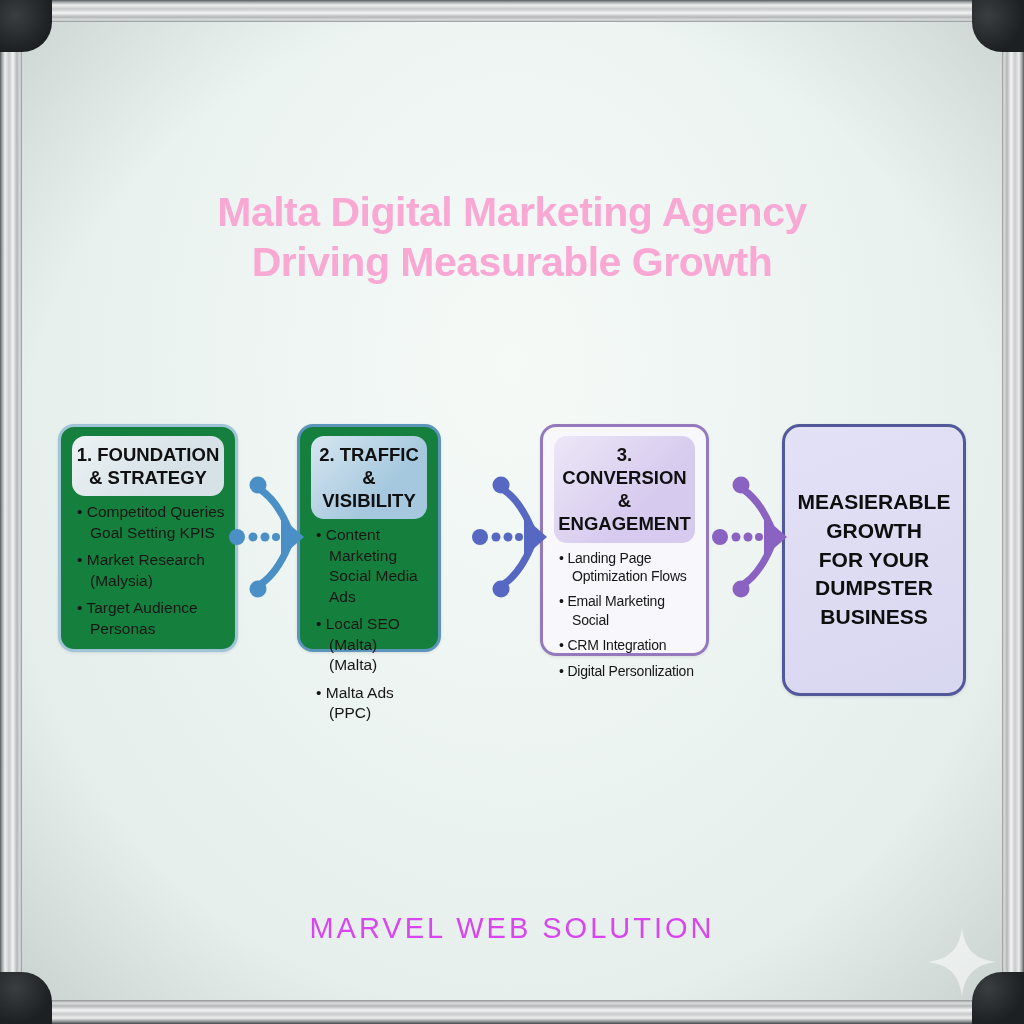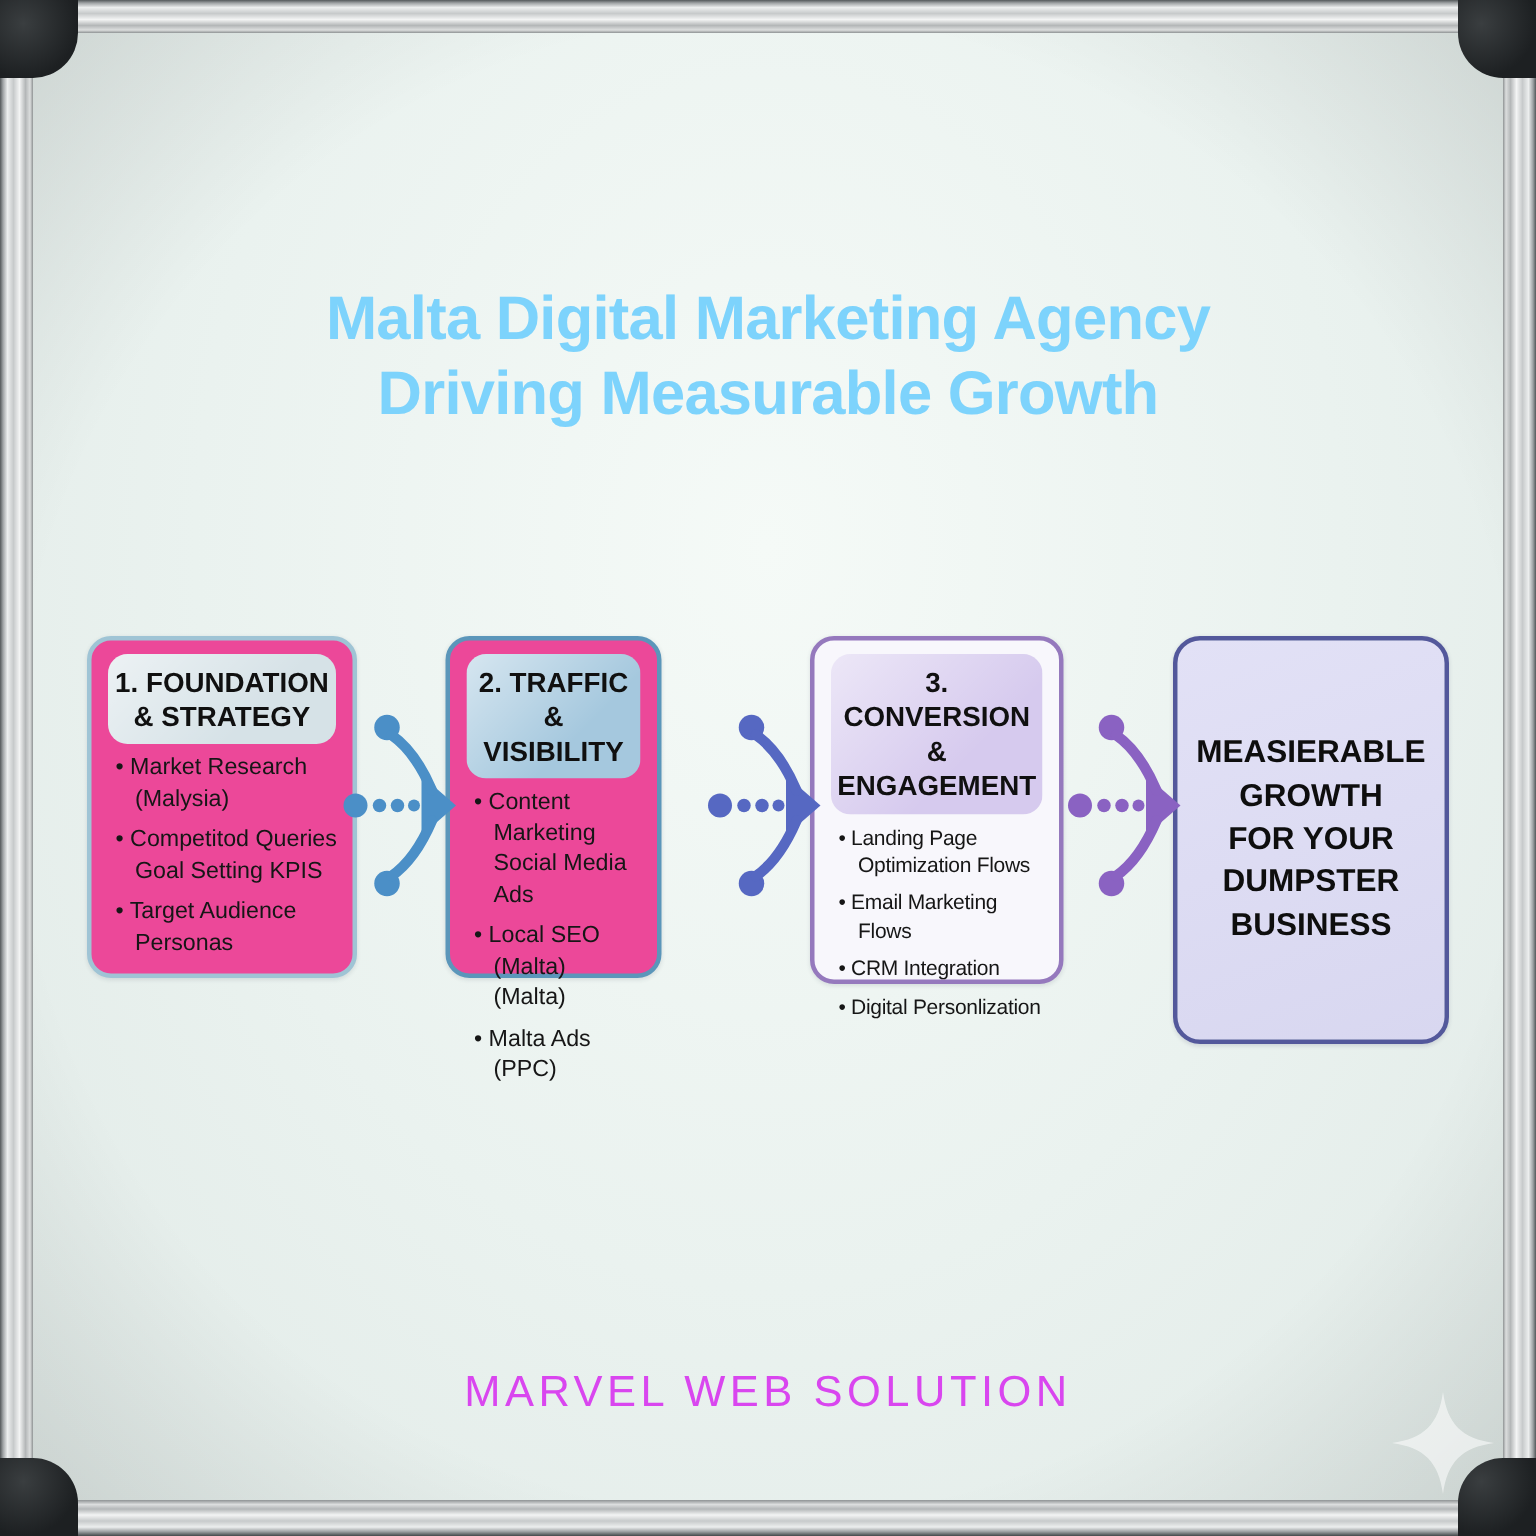--- a/index.html
+++ b/index.html
@@ -21,25 +21,25 @@
   .corner-tr{right:0;top:0;border-bottom-left-radius:30px;}
   .corner-bl{left:0;bottom:0;border-top-right-radius:30px;}
   .corner-br{right:0;bottom:0;border-top-left-radius:30px;}
   
   .board{position:absolute;left:22px;top:22px;right:22px;bottom:24px;z-index:1;
     background:radial-gradient(ellipse at 50% 35%,#f5faf7 0%,#eaf2ef 55%,#e1eae7 100%);}
   .board::after{content:"";position:absolute;inset:0;pointer-events:none;
     background:radial-gradient(ellipse at 50% 50%,rgba(0,0,0,0) 72%,rgba(0,0,0,0.10) 100%);}
   
   .title{position:absolute;left:0;top:160px;width:1024px;text-align:center;z-index:4;
-    font-size:41px;font-weight:bold;color:#7dd3fc;line-height:1.22;letter-spacing:-0.5px;
+    font-size:41px;font-weight:bold;color:#f9a8d4;line-height:1.22;letter-spacing:-0.5px;
     white-space:pre-line;}
   
   .sbox{position:absolute;top:424px;height:228px;border:3px solid var(--accent,#999);
-    border-radius:16px;background:#ec4899;z-index:4;box-sizing:border-box;
+    border-radius:16px;background:#15803d;z-index:4;box-sizing:border-box;
     box-shadow:0 1px 3px rgba(40,60,70,0.12);}
   .sbox-3{background:#f8f7fc;height:232px;}
   .shead{margin:9px 11px 6px 11px;padding:7px 4px;border-radius:13px;text-align:center;
     font-size:18.5px;font-weight:bold;color:#101010;line-height:1.25;white-space:pre-line;
     background-color:var(--hbg,#ddd);
     background-image:linear-gradient(135deg,rgba(255,255,255,0.55),rgba(255,255,255,0) 65%);}
   .blist{margin:4px 0 0 0;padding:0 6px 0 16px;list-style:none;color:#161616;
     font-size:15.5px;line-height:1.32;}
   .blist li{margin:0 0 7px 0;padding-left:13px;text-indent:-13px;white-space:pre-line;}
   .blist li::before{content:"• ";}
@@ -75,24 +75,24 @@
 
   <div class="board"></div>
 
   <h1 class="title">Malta Digital Marketing Agency
 Driving Measurable Growth</h1>
 
   <div class="sbox" style="left: 58px; width: 180px; --accent: #9fc4d5;">
     <div class="shead" style="--hbg: #d6e2e7;">1. FOUNDATION
 &amp; STRATEGY</div>
     <ul class="blist">
+      <li>Competitod Queries
+Goal Setting KPIS</li>
       <li>Market Research
 (Malysia)</li>
-      <li>Competitod Queries
-Goal Setting KPIS</li>
       <li>Target Audience
 Personas</li>
     </ul>
   </div>
 
   <div class="arrow" style="left: 228px; width: 76px; --c: #4b8fc7;">
     <svg viewBox="0 0 76 132">
       <circle cx="9" cy="66" r="8" fill="currentColor"></circle>
       <circle cx="25" cy="66" r="4.5" fill="currentColor"></circle>
       <circle cx="37" cy="66" r="4.5" fill="currentColor"></circle>
@@ -130,21 +130,21 @@
       <path d="M33,113 C46,104 54,90 60,76" fill="none" stroke="currentColor" stroke-width="7" stroke-linecap="round"></path>
     </svg>
   </div>
 
   <div class="sbox sbox-3" style="left: 540px; width: 169px; --accent: #9579bd;">
     <div class="shead" style="--hbg: #d6caee;">3. CONVERSION
 &amp; ENGAGEMENT</div>
     <ul class="blist blist-sm">
       <li>Landing Page
 Optimization Flows</li>
-      <li>Email Marketing Flows</li>
+      <li>Email Marketing Social</li>
       <li>CRM Integration</li>
       <li>Digital Personlization</li>
     </ul>
   </div>
 
   <div class="arrow" style="left: 708px; width: 82px; --c: #8a62c2;">
     <svg viewBox="0 0 76 132">
       <circle cx="9" cy="66" r="8" fill="currentColor"></circle>
       <circle cx="25" cy="66" r="4.5" fill="currentColor"></circle>
       <circle cx="37" cy="66" r="4.5" fill="currentColor"></circle>

